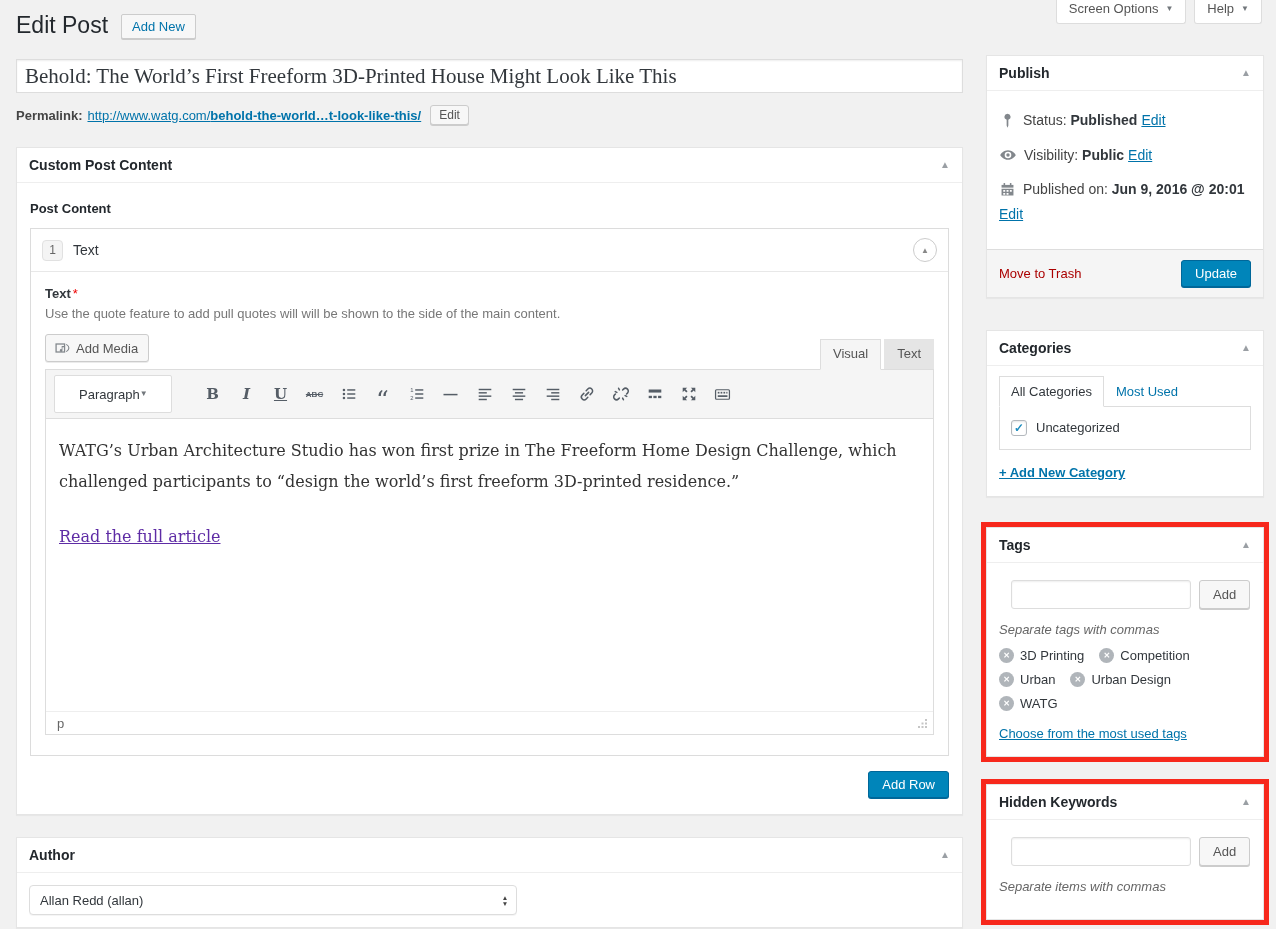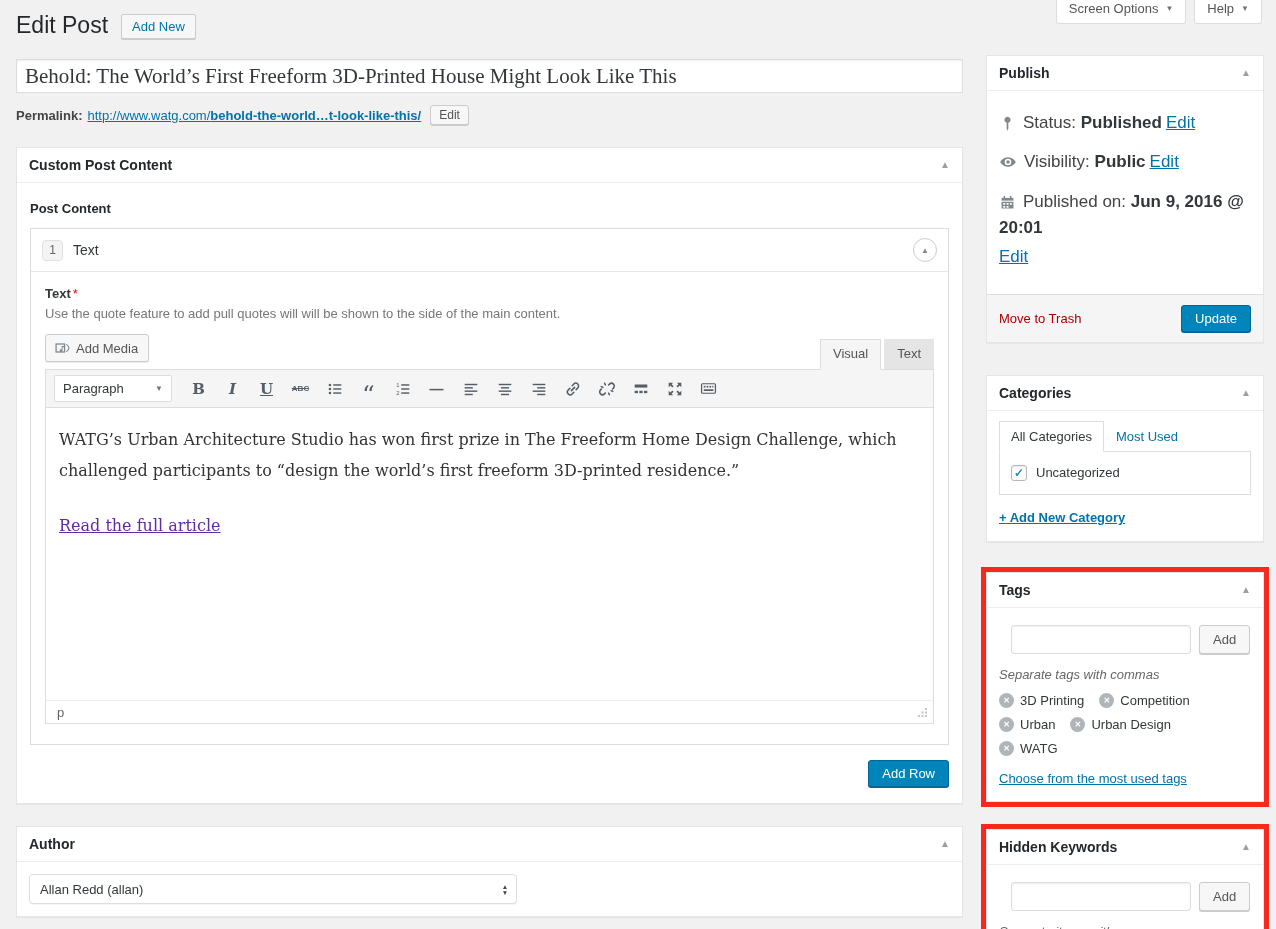--- a/index.html
+++ b/index.html
@@ -90,23 +90,23 @@
   .editor-tab.inactive { background:#e5e5e5; border:1px solid transparent; }
   .editor-tab.active {
     background:#f5f5f5; border:1px solid #ddd; border-bottom:1px solid #f5f5f5;
     margin-bottom:-1px; position:relative; z-index:2;
   }
   .mce-toolbar {
     display:flex; align-items:center; gap:7px; padding:5px 8px;
     background:#f5f5f5; border:1px solid #ddd; position:relative; z-index:1;
   }
   .format-select {
-    display:flex; align-items:center; justify-content:space-between; width:118px; height:27px;
-    padding:0 8px; background:#fff; border:1px solid #ddd; border-radius:2px;
-    font-size:13px; color:#32373c; cursor:pointer; margin-right:6px;
+    display:flex; align-items:center; justify-content:space-between; width:118px; height:38px;
+    padding:0 24px; background:#fff; border:1px solid #ddd; border-radius:2px;
+    font-size:13px; color:#32373c; cursor:pointer; margin-right:20px;
   }
   .tool-btn {
     width:27px; height:25px; display:flex; align-items:center; justify-content:center;
     color:#555d66; cursor:pointer; border-radius:2px;
   }
   .glyph-serif { font-family:"DejaVu Serif", serif; font-size:15px; }
   .g-bold { font-weight:700; }
   .g-italic { font-style:italic; font-weight:600; }
   .g-under { text-decoration:underline; font-weight:600; }
   .g-strike { font-size:8px; font-weight:700; text-decoration:line-through; font-family:"Liberation Sans",sans-serif; }
@@ -144,21 +144,21 @@
   .stepper span { font-size:6.5px; line-height:5px; color:#444; }
 
   
   .box-publish { margin-bottom:32px; }
   .publish-inside { padding:6px 12px 10px; }
   .preview-row { display:flex; justify-content:flex-end; margin:8px 0 10px; }
   .btn-secondary {
     background:#f7f7f7; border:1px solid #ccc; border-radius:3px; color:#555;
     font-size:13px; padding:5px 12px; box-shadow:0 1px 0 #ccc; cursor:pointer;
   }
-  .pub-row { margin:13px 0; font-size:17px; color:#444; line-height:1.55; }
+  .pub-row { margin:13px 0; font-size:14px; color:#444; line-height:1.55; }
   .pub-icon { display:inline-block; vertical-align:-4px; margin-right:7px; }
   .pub-strong { font-weight:bold; color:#32373c; }
   .edit-link { color:#0073aa; text-decoration:underline; margin-left:4px; }
   .edit-link.block { display:block; margin:3px 0 0; }
   .major-actions {
     display:flex; justify-content:space-between; align-items:center;
     background:#f5f5f5; border-top:1px solid #ddd; padding:10px 12px;
   }
   .trash-link { color:#a00; font-size:13px; text-decoration:none; }
 

